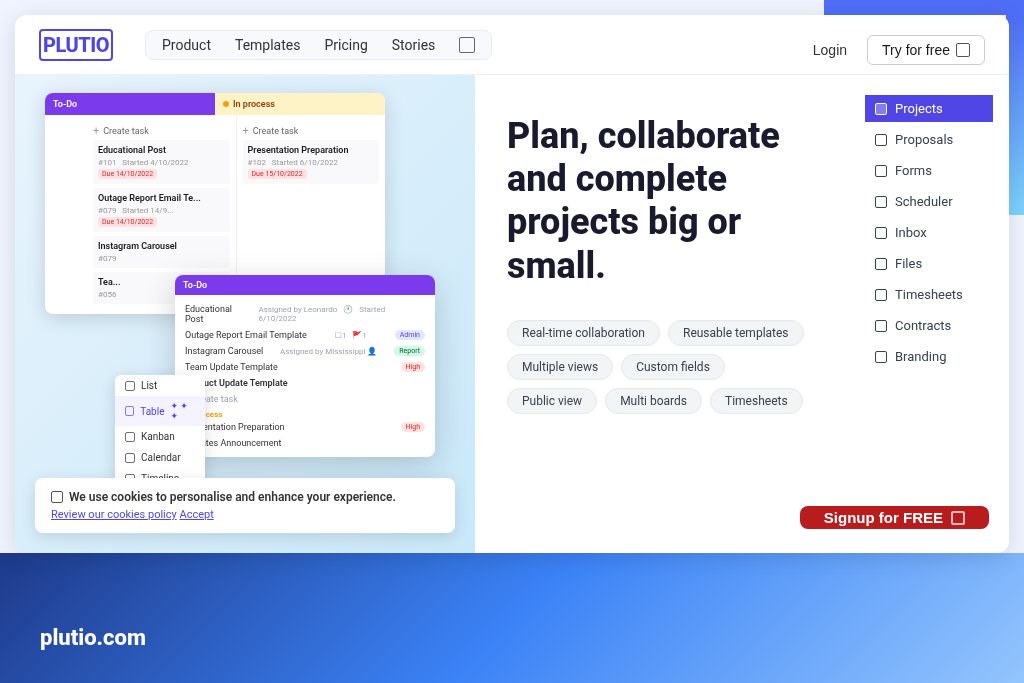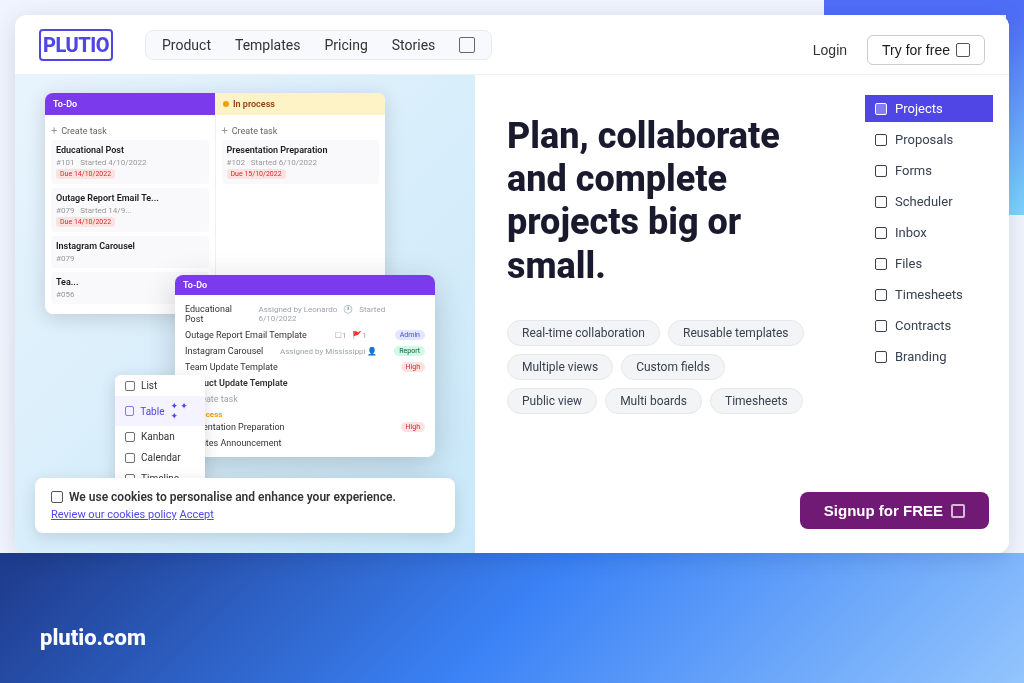--- a/index.html
+++ b/index.html
@@ -192,20 +192,21 @@
     }
     .col-inprocess::before {
       content: '';
       width: 6px;
       height: 6px;
       background: #f59e0b;
       border-radius: 50%;
     }
     .mockup-body {
       display: flex;
+      margin-left: 42px;
     }
     .mockup-col {
       flex: 1;
       padding: 6px;
       border-right: 1px solid #f0f0f0;
     }
     .mockup-col:last-child { border-right: none; }
     .create-task {
       font-size: 9px;
       color: #666;
@@ -431,25 +432,25 @@
     
     .signup-section {
       position: absolute;
       bottom: 24px;
       right: 20px;
     }
     .btn-signup {
       display: flex;
       align-items: center;
       gap: 8px;
-      background: #701a75;
+      background: #b91c1c;
       color: #fff;
       border: none;
       border-radius: 8px;
-      padding: 10px 24px;
+      padding: 3px 24px;
       font-size: 15px;
       font-weight: 600;
       cursor: pointer;
     }
     .btn-signup .sq-icon {
       width: 14px;
       height: 14px;
       border: 2px solid rgba(255,255,255,0.7);
       border-radius: 2px;
     }

